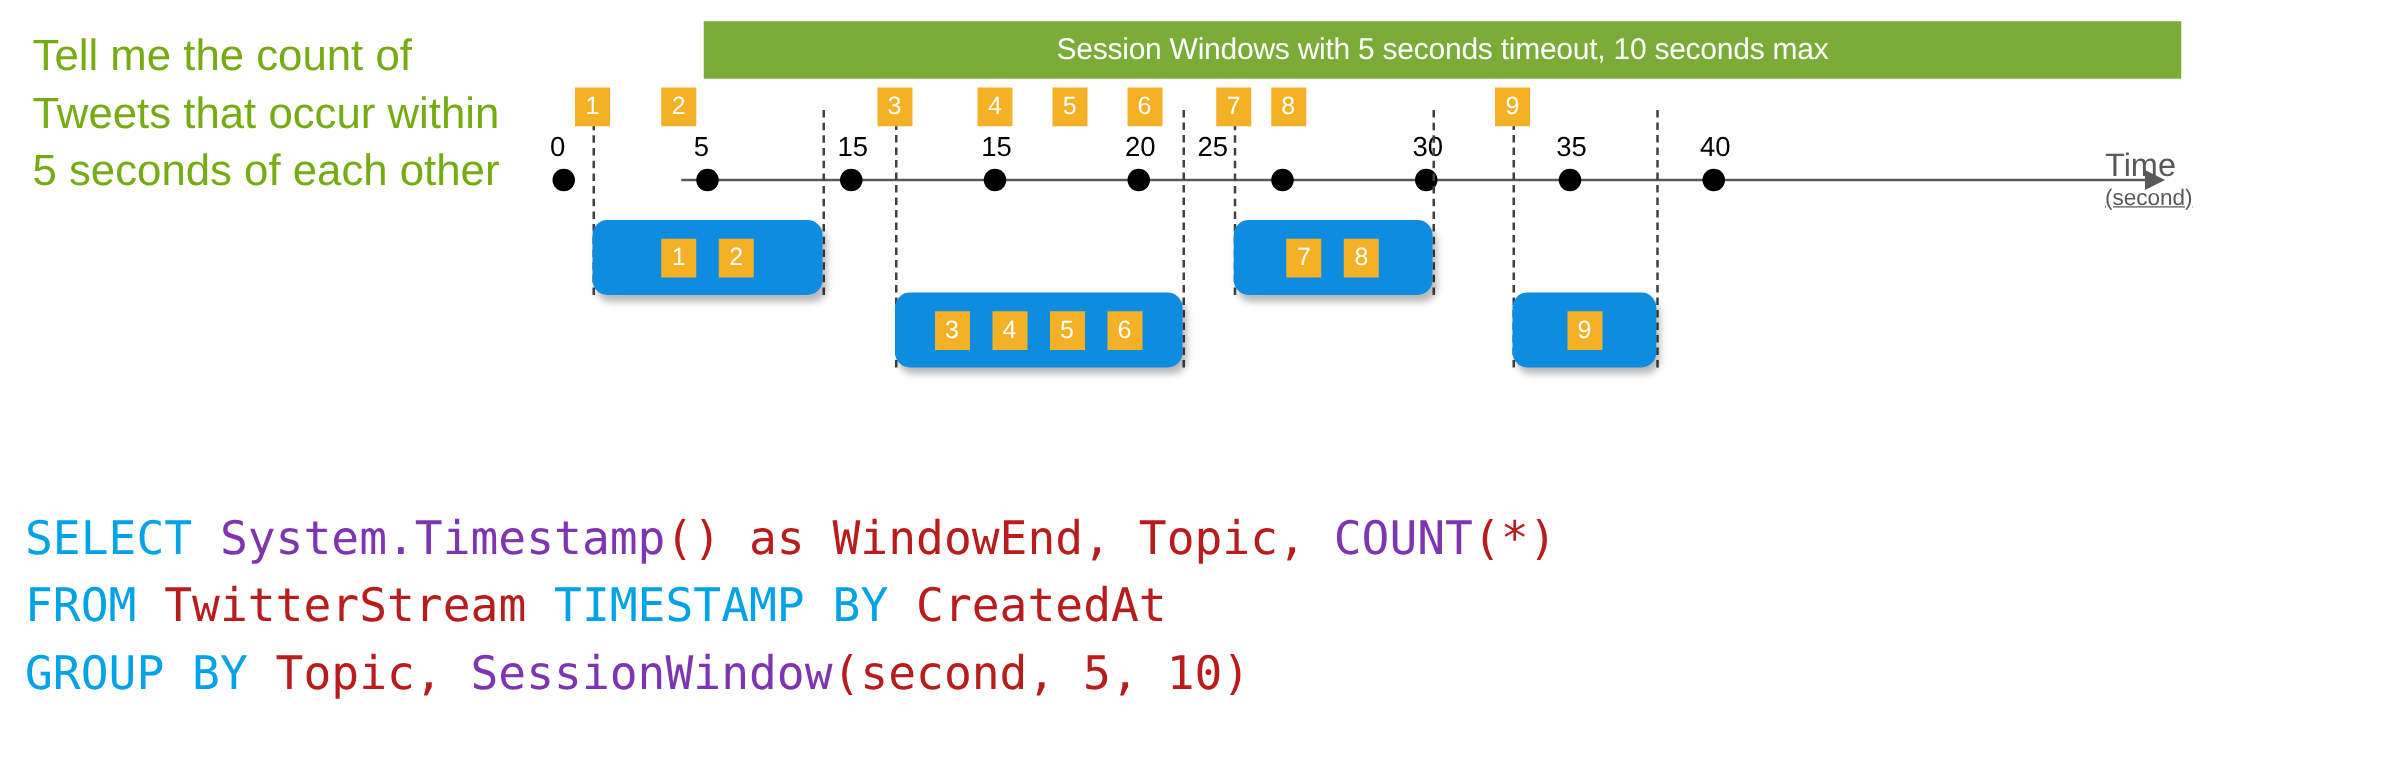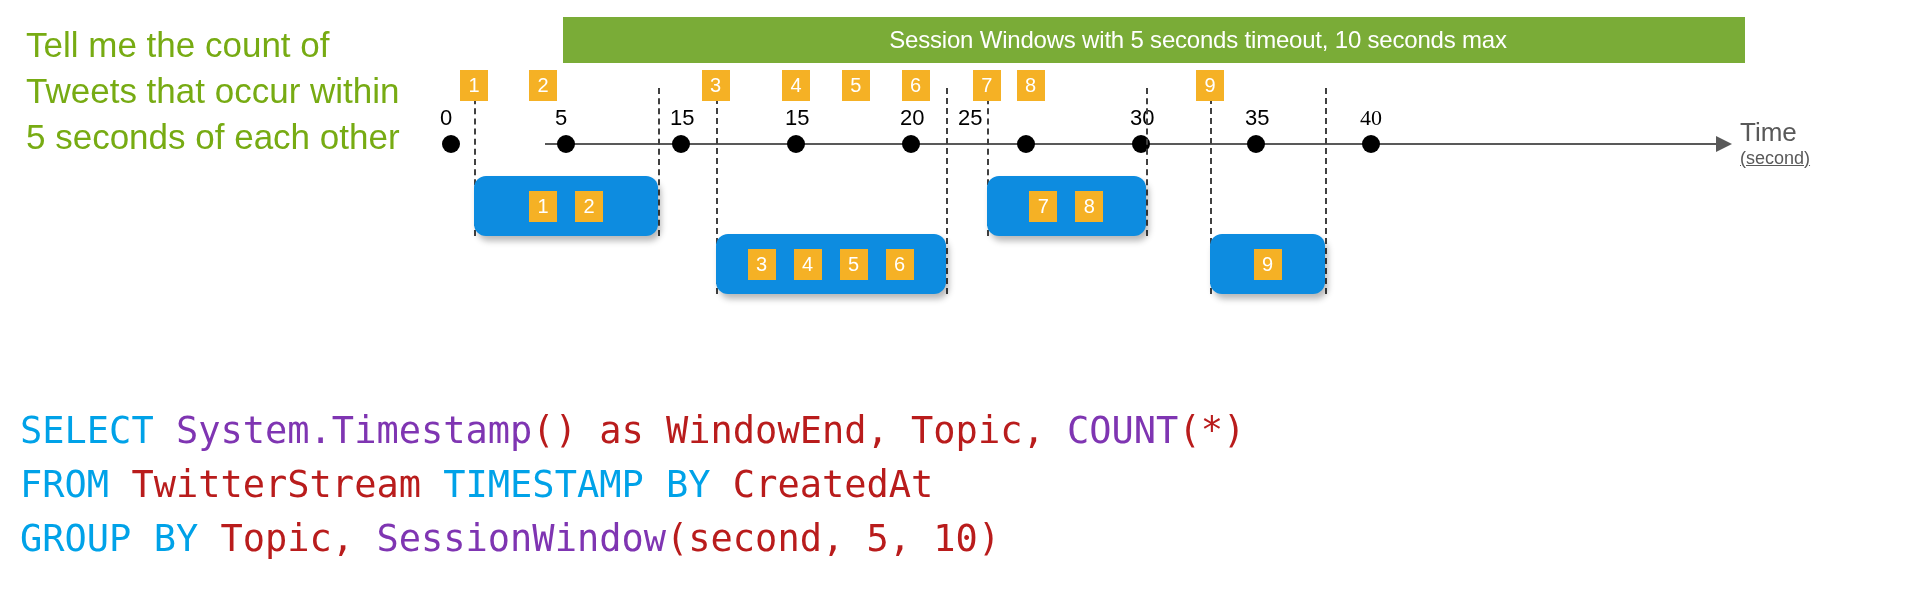--- a/index.html
+++ b/index.html
@@ -50,21 +50,20 @@
     left: 0;
     top: 0;
     width: 1182px;
     height: 46px;
     line-height: 46px;
     text-align: center;
     color: #ffffff;
     font-size: 24px;
     font-family: "Liberation Sans", sans-serif;
     letter-spacing: -0.2px;
-    padding-left: 44px;
   }
 
   
   #axis-line {
     position: absolute;
     left: 545px;
     top: 143px;
     width: 1175px;
     height: 2px;
     background: #595959;
@@ -74,21 +73,21 @@
     left: 1716px;
     top: 136px;
     width: 0;
     height: 0;
     border-top: 8px solid transparent;
     border-bottom: 8px solid transparent;
     border-left: 16px solid #595959;
   }
   #axis-caption {
     position: absolute;
-    left: 1740px;
+    left: 1684px;
     top: 117px;
     font-size: 26px;
     color: #595959;
     line-height: 1.18;
     font-family: "Liberation Sans", sans-serif;
   }
   #axis-caption .sub { font-size: 18px; display:block;text-decoration:underline; }
 
   .tick-dot {
     position: absolute;
@@ -189,21 +188,21 @@
       <div class="tick-label" style="left: 785px;">15</div>
       <div class="tick-dot" style="left: 902px;"></div>
       <div class="tick-label" style="left: 900px;">20</div>
       <div class="tick-dot" style="left: 1017px;"></div>
       <div class="tick-label" style="left: 958px;">25</div>
       <div class="tick-dot" style="left: 1132px;"></div>
       <div class="tick-label" style="left: 1130px;">30</div>
       <div class="tick-dot" style="left: 1247px;"></div>
       <div class="tick-label" style="left: 1245px;">35</div>
       <div class="tick-dot" style="left: 1362px;"></div>
-      <div class="tick-label" style="left: 1360px; font-family: Liberation Serif, serif;">40</div>
+      <div class="tick-label" style="left: 1360px;">40</div>
     </div>
   <div id="dashes-layer">
       <div class="dashed-line" style="left: 474px; height: 148px;"></div>
       <div class="dashed-line" style="left: 715.5px; height: 206px;"></div>
       <div class="dashed-line" style="left: 986.9px; height: 148px;"></div>
       <div class="dashed-line" style="left: 1210px; height: 206px;"></div>
       <div class="dashed-line" style="left: 658px; height: 148px;"></div>
       <div class="dashed-line" style="left: 945.5px; height: 206px;"></div>
       <div class="dashed-line" style="left: 1145.6px; height: 148px;"></div>
       <div class="dashed-line" style="left: 1325px; height: 206px;"></div>

